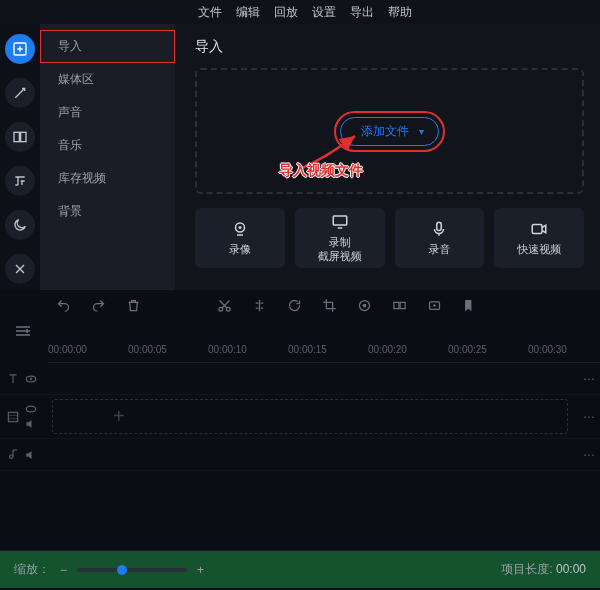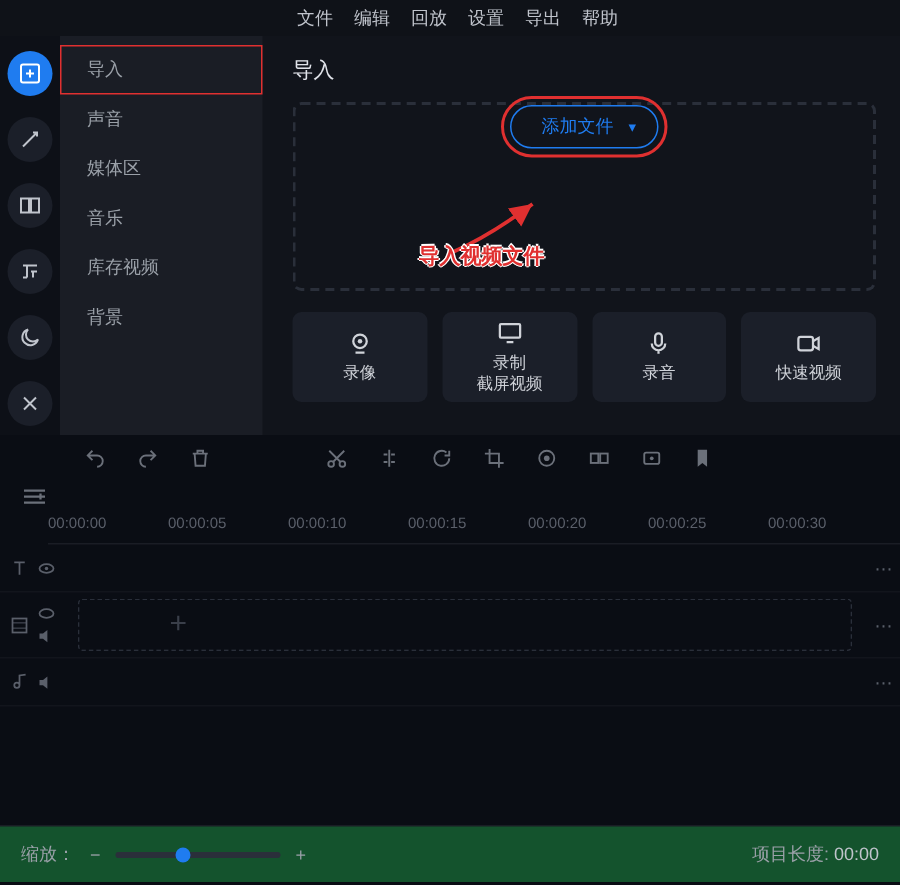--- a/index.html
+++ b/index.html
@@ -68,20 +68,21 @@
   position: relative;
 }
 .panel-title { color: #e0e3e9; font-size: 14px; margin-bottom: 12px; margin-top: 4px; }
 .dropzone {
   border: 2px dashed #2a2f3a;
   border-radius: 6px;
   height: 126px;
   display: flex;
   flex-direction: column;
   align-items: center;
+  justify-content: center;
   gap: 10px;
   position: relative;
 }
 .add-file-btn {
   border: 1px solid #1f7cf0;
   border-radius: 18px;
   padding: 5px 14px 5px 20px;
   color: #1f7cf0;
   display: flex; align-items: center; gap: 10px;
   cursor: pointer;
@@ -134,21 +135,21 @@
 .tool-gap { width: 36px; }
 .tool-ic { width: 15px; height: 15px; color: #6b707a; cursor: pointer; }
 .tool-ic svg { width: 100%; height: 100%; }
 .timeline-area {
   background: #0a0d14;
   height: 230px;
 }
 .ruler {
   height: 26px;
   position: relative;
-  margin-left: 32px;
+  margin-left: 48px;
   border-bottom: 1px solid #1a1d25;
   display: flex;
   align-items: center;
 }
 .tick { position: absolute; color: #5a5f6a; font-size: 10px; top: 7px; }
 .track-rows { }
 .track-row {
   display: flex;
   align-items: center;
   height: 32px;
@@ -245,22 +246,22 @@
     </div>
     <div class="rail-btn">
       <svg viewBox="0 0 24 24">
           <path d="M6 6l12 12M18 6L6 18" stroke="#c0c4cc" stroke-width="2"></path>
         </svg>
     </div>
   </div>
 
   <div class="side-menu">
     <div class="side-item hl">导入</div>
+    <div class="side-item">媒体区</div>
     <div class="side-item">声音</div>
-    <div class="side-item">媒体区</div>
     <div class="side-item">音乐</div>
     <div class="side-item">库存视频</div>
     <div class="side-item">背景</div>
   </div>
 
   <div class="import-panel">
     <div class="panel-title">导入</div>
 
     <div class="dropzone">
       <div class="add-file-btn">

